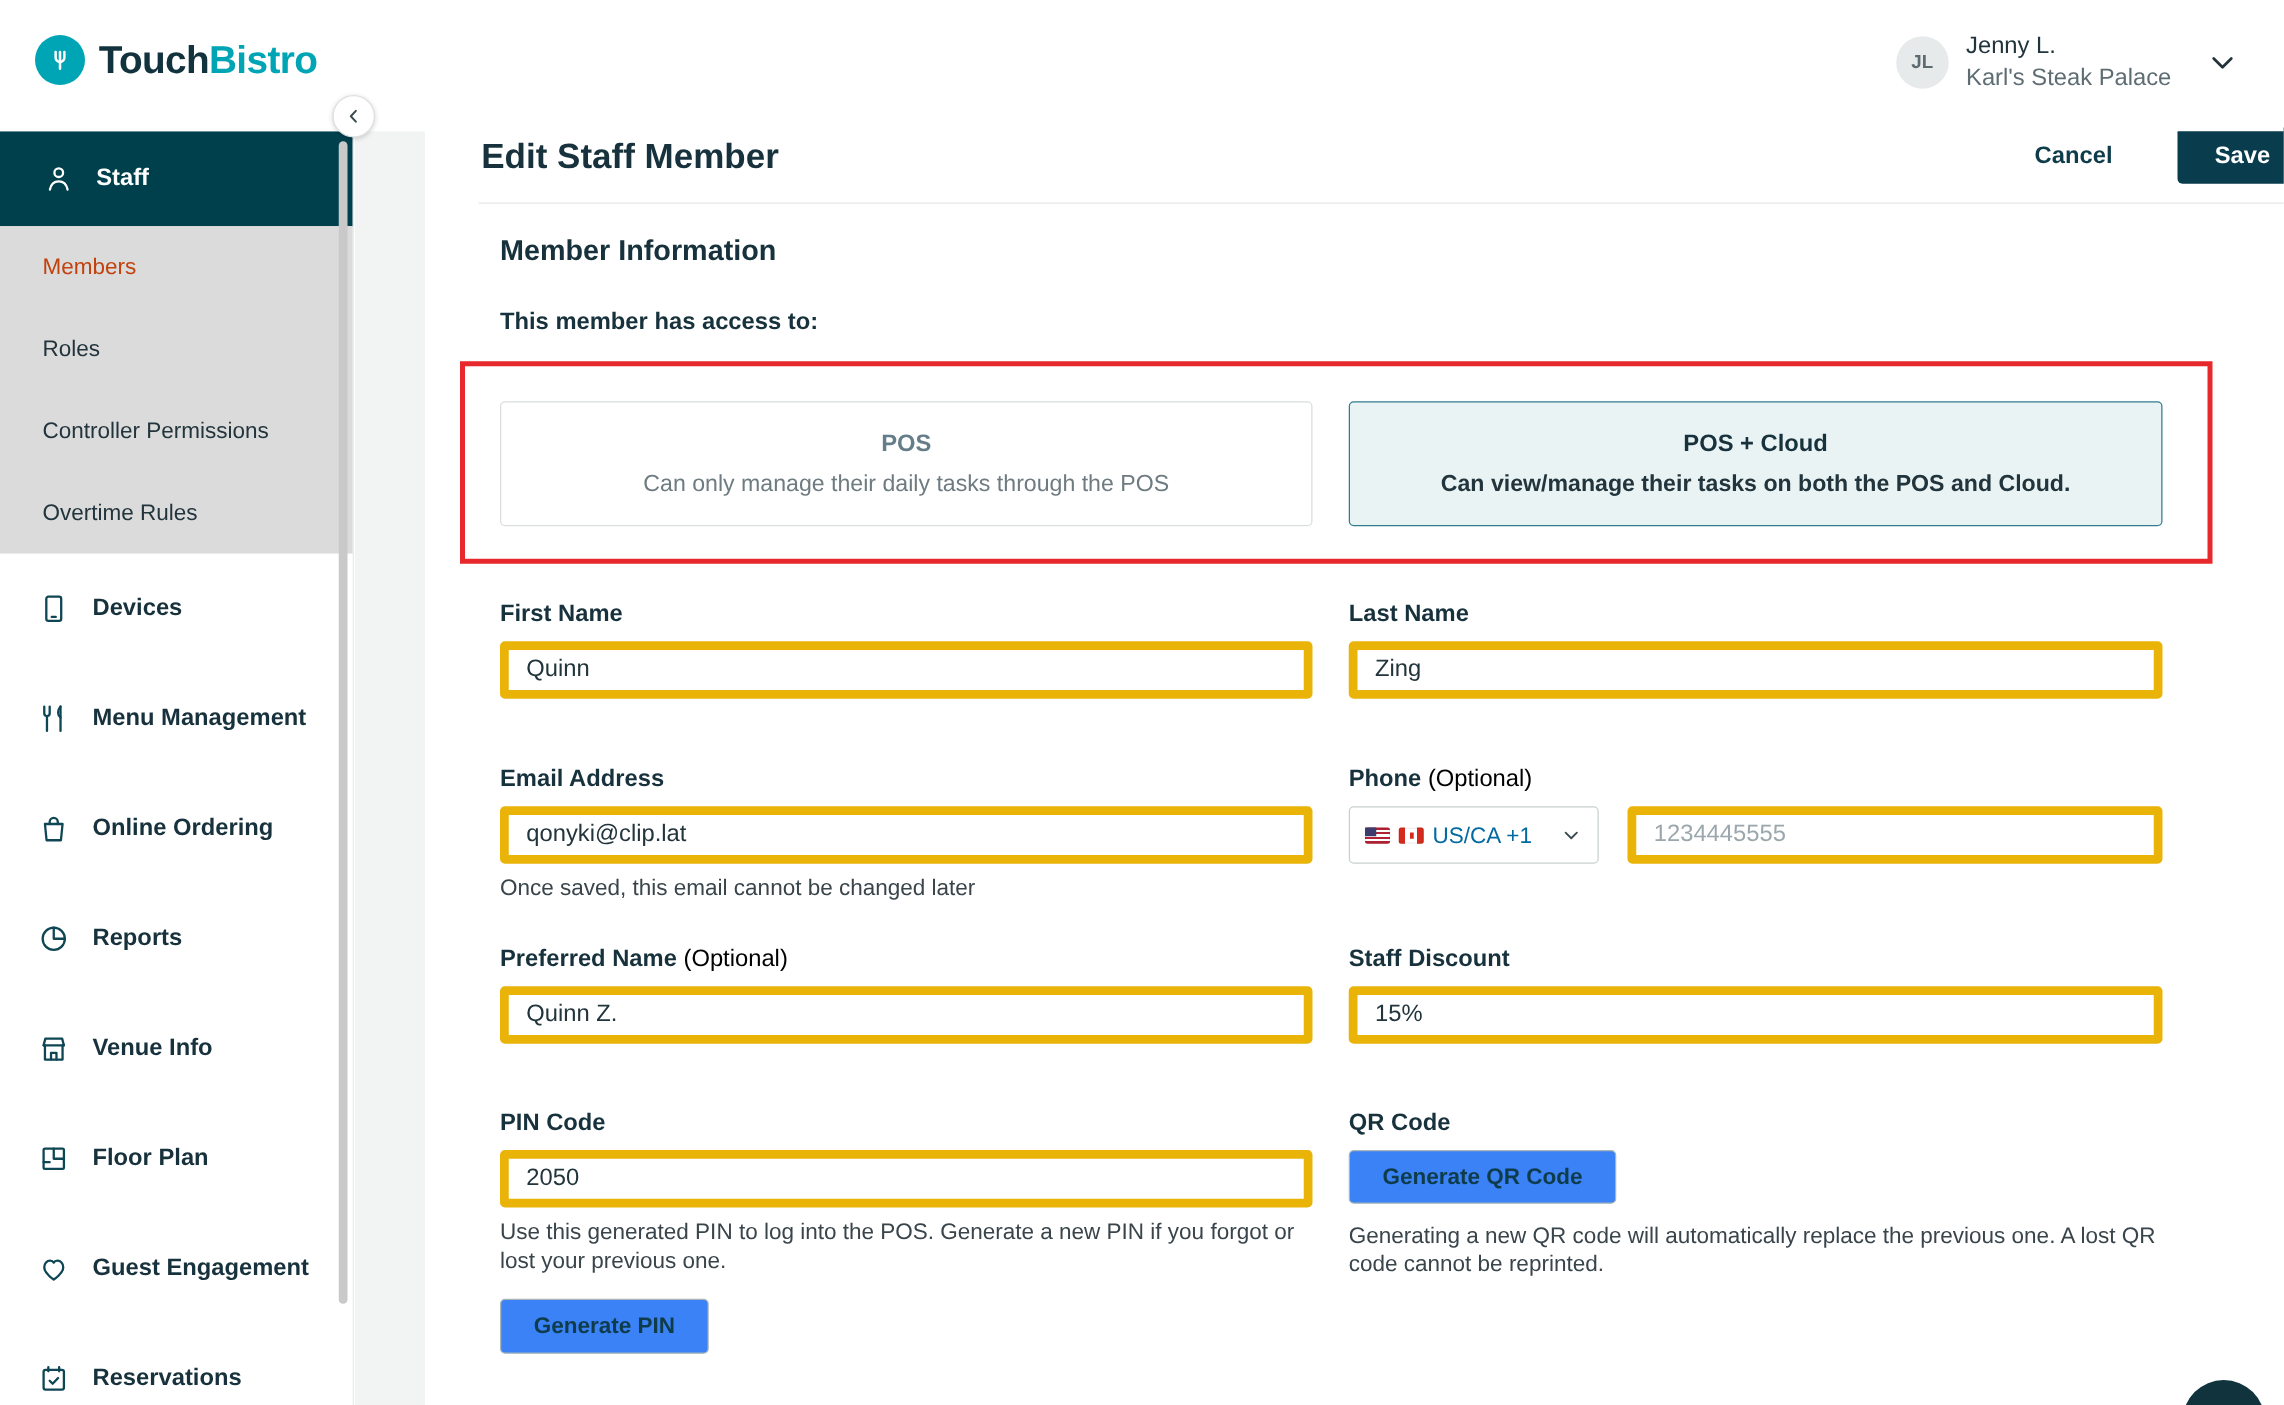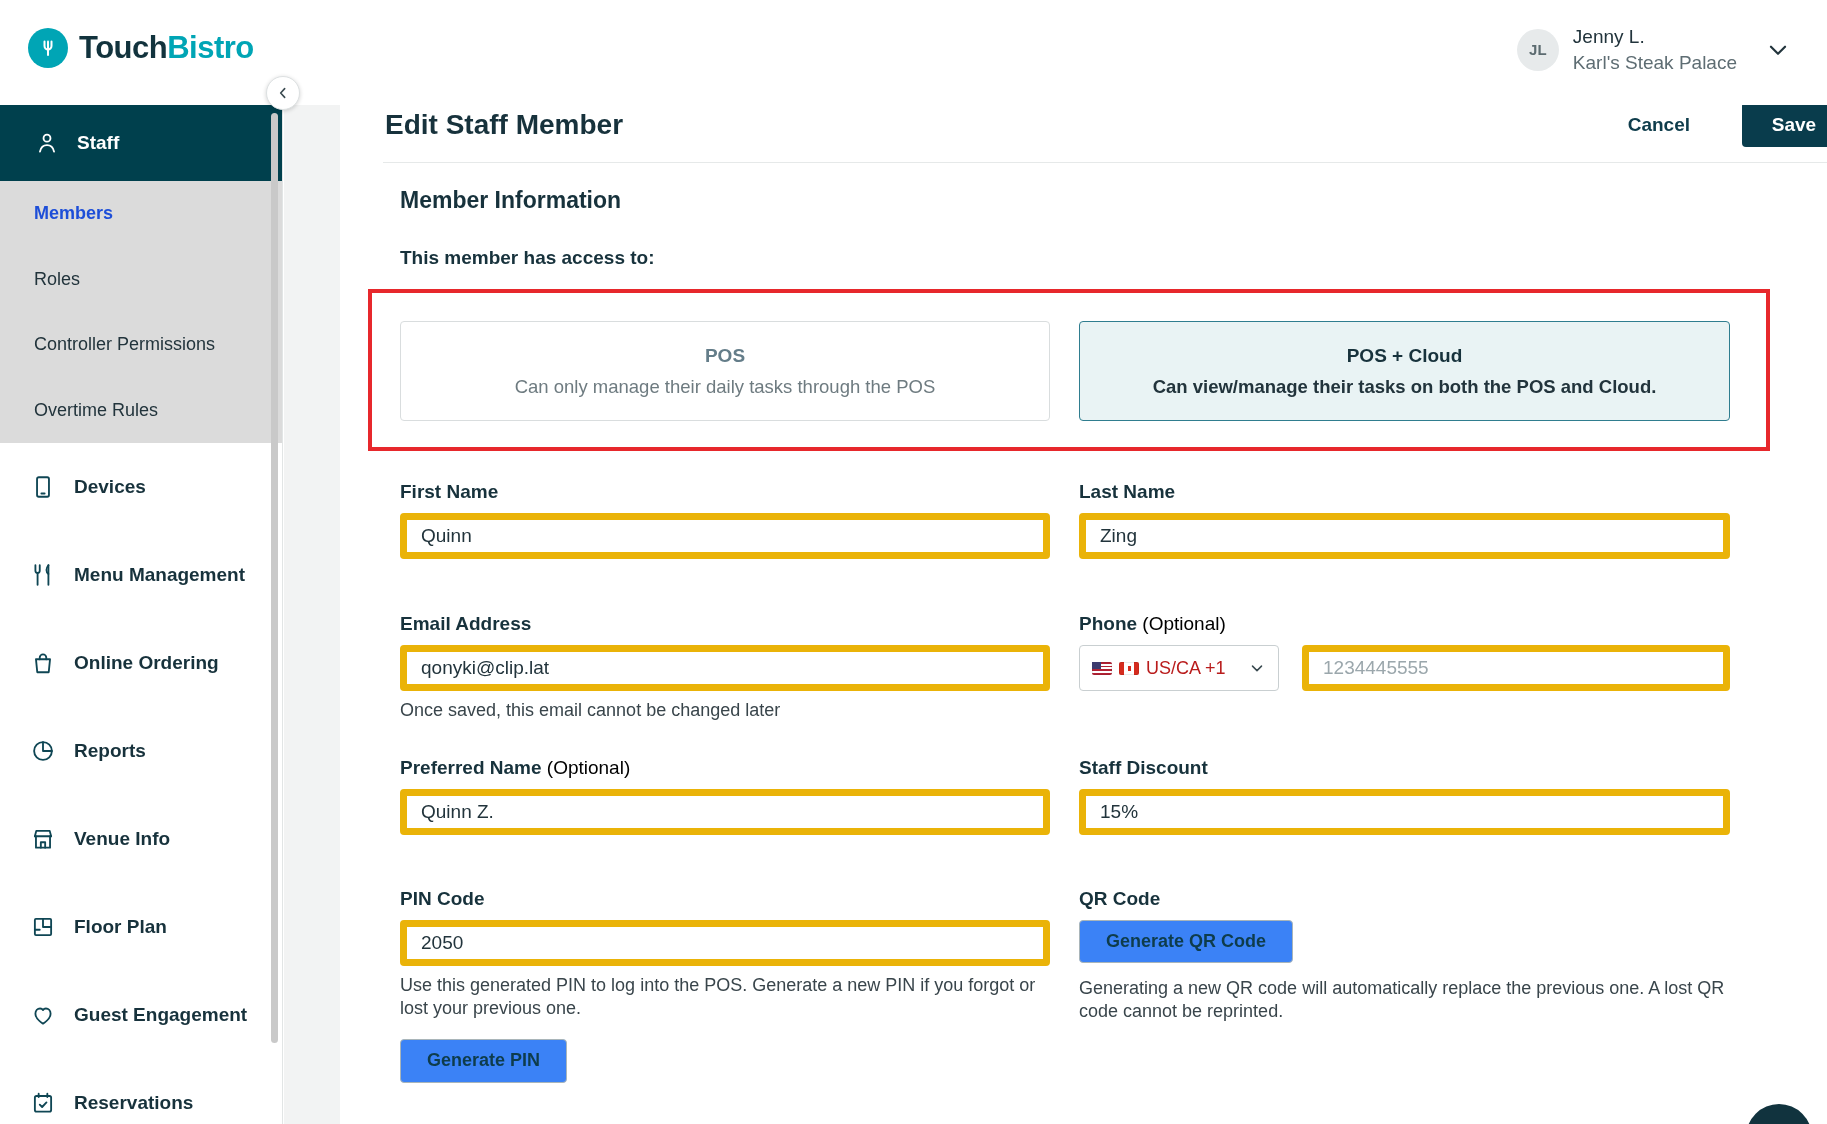--- a/index.html
+++ b/index.html
@@ -23,21 +23,21 @@
   .user-name { font-size:19px; color:#22343C; }
   .user-venue { font-size:19px; color:#5E6D73; }
   .user-chev { margin-left:14px; }
 
   
   .sidebar { position:absolute; left:0; top:105px; width:283px; height:1019px; background:#fff; border-right:1px solid #E2E5E5; z-index:4; }
   .staff-item { height:76px; background:#00404D; color:#fff; display:flex; align-items:center; gap:17px; padding-left:34px;
                 font-size:19px; font-weight:700; cursor:pointer; }
   .sub-group { background:#DBDBDB; }
   .sub-item { height:65.5px; display:flex; align-items:center; padding-left:34px; font-size:18px; color:#22343C; cursor:pointer; }
-  .sub-item.active { font-weight:700; color:#1d4ed8;align-items:center; }
+  .sub-item.active { font-weight:400; color:#c2410c;align-items:center; }
   .nav-item { height:88px; display:flex; align-items:center; gap:18px; padding-left:30px; font-size:19px; font-weight:700;
               color:#17323C; cursor:pointer; background:#fff; }
   .nav-item .ic { color:#0F4654; }
   .sb-scroll-thumb { position:absolute; right:4px; top:8px; width:7px; height:930px; background:#C9C9C9; border-radius:4px; }
 
   
   .gutter { position:absolute; left:284px; top:105px; width:56px; height:1019px; background:#F2F3F3; z-index:3; }
   .collapse-btn { position:absolute; left:266px; top:76px; width:34px; height:34px; border-radius:50%; background:#fff;
                   border:1px solid #DDE1E2; box-shadow:0 1px 4px rgba(0,0,0,.18); display:flex; align-items:center; justify-content:center;
                   z-index:9; cursor:pointer; }
@@ -76,21 +76,21 @@
   .f-label { display:block; font-size:19px; font-weight:700; color:#17323C; margin-bottom:10px; }
   .f-label .opt { font-weight:400; color:#000000; }
   .text-input { width:100%; height:46px; border:7px solid #eab308; border-radius:4px; padding:0 14px;
                 font-family:inherit; font-size:19px; color:#22343C; background:#fff; }
   .text-input::placeholder { color:#9BA7AC; }
   .helper { margin-top:8px; font-size:18px; line-height:1.3; color:#39454B; }
 
   .phone-row { display:flex; gap:23px; }
   .country-select { width:200px; height:46px; border:1px solid #C9CFD1; border-radius:4px; background:#fff;
                     display:flex; align-items:center; gap:7px; padding:0 12px; cursor:pointer; }
-  .country-select .sel-text { font-size:18px; color:#b91c1c; white-space:nowrap; }
+  .country-select .sel-text { font-size:18px; color:#0369a1; white-space:nowrap; }
   .country-select .caret { margin-left:auto; }
   .flag { width:20px; height:13px; border-radius:2px; display:inline-block; position:relative; flex:none;
           box-shadow:0 0 0 1px rgba(0,0,0,.08) inset; }
   .flag-us { background:repeating-linear-gradient(0deg,#B22234 0 1.9px,#fff 1.9px 3.8px); }
   .flag-us::after { content:""; position:absolute; left:0; top:0; width:9px; height:7px; background:#3C3B6E; }
   .flag-ca { background:linear-gradient(90deg,#D52B1E 0 25%,#fff 25% 75%,#D52B1E 75%); }
   .flag-ca::after { content:""; position:absolute; left:9px; top:4px; width:3px; height:5px; background:#D52B1E; }
   .phone-input { flex:1; }
 
   .outline-btn { margin-top:18px; height:44px; padding:0 26px; background:#3b82f6; border:1px solid #A9B5B9; border-radius:4px;

